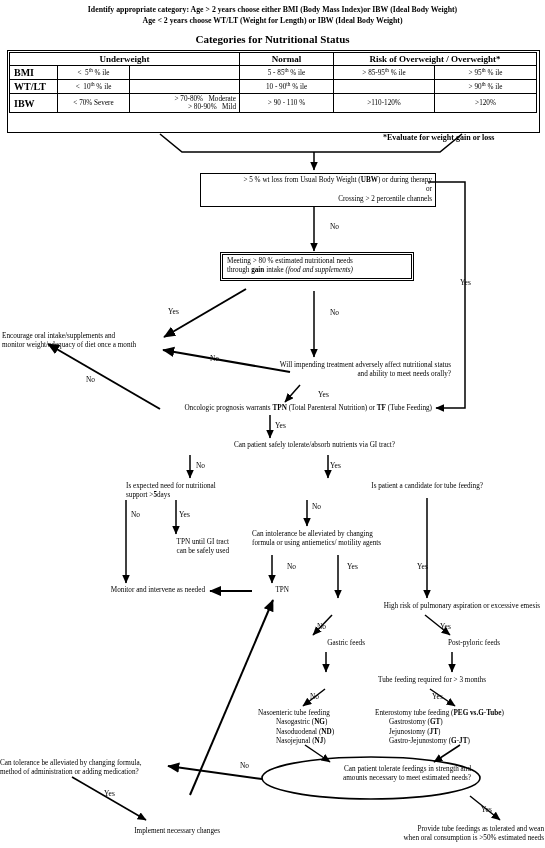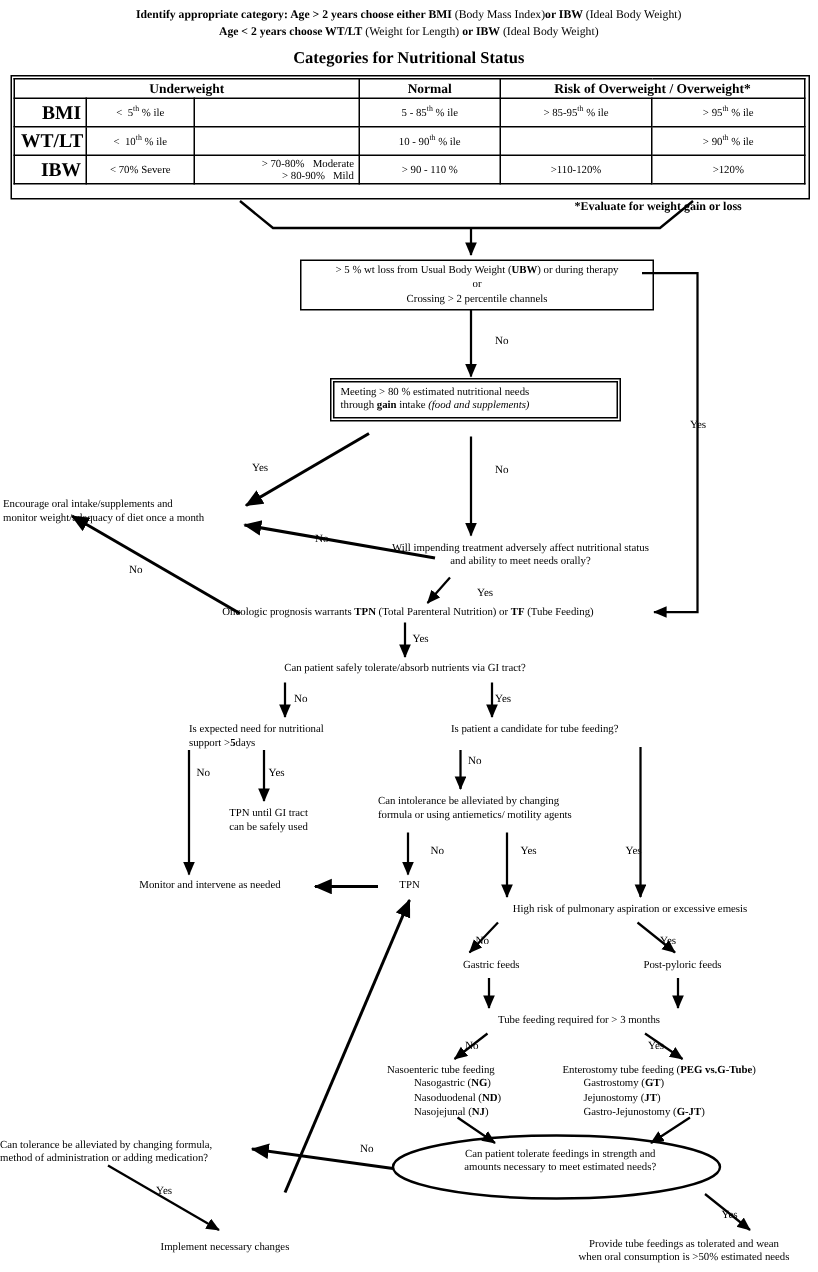--- a/index.html
+++ b/index.html
@@ -2,34 +2,34 @@
 <html><head>
 <meta charset="utf-8">
 <style>
   html,body{margin:0;padding:0;background:#fff;}
   body{width:545px;height:848px;position:relative;overflow:hidden;
        font-family:"Liberation Serif","DejaVu Serif",serif;color:#000;}
   .canvas{position:absolute;left:0;top:0;width:545px;height:848px;}
   svg.edges{position:absolute;left:0;top:0;width:545px;height:848px;pointer-events:none;}
 
   .hdr{position:absolute;text-align:center;font-weight:bold;font-size:7.8px;line-height:11px;}
-  .hdr .reg{font-weight:normal;}
+  .hdr .reg{font-weight:bold;}
   .title{position:absolute;text-align:center;font-weight:bold;font-size:11px;}
 
   table.cat{position:absolute;border-collapse:collapse;table-layout:fixed;}
   table.cat td,table.cat th{border:1px solid #000;padding:1px 3px;font-size:7.2px;
       font-weight:normal;text-align:center;vertical-align:middle;}
   table.cat .grp{font-weight:bold;font-size:9px;}
-  table.cat .rowlab{font-weight:bold;font-size:13px;text-align:right;padding-left:4px;}
+  table.cat .rowlab{font-weight:bold;font-size:10px;text-align:left;padding-left:4px;}
   table.cat .lft{text-align:right;}
   table.cat sup{font-size:5.2px;}
   .tblouter{position:absolute;border:1.6px solid #000;}
   .evalnote{position:absolute;font-size:8px;font-weight:bold;}
 
-  .node{position:absolute;font-size:7.2px;line-height:9.4px;text-align:center;}
+  .node{position:absolute;font-size:7.2px;line-height:9.4px;text-align:right;}
   .node.lf{text-align:left;}
   .boxed{border:1px solid #000;padding:2px 3px;}
   .boxed2{border:1px solid #000;outline:1px solid #000;outline-offset:1px;padding:2px 4px;}
   .lbl{position:absolute;font-size:7.4px;}
   b{font-weight:bold;}
   i{}
 </style>
 </head>
 <body>
 

